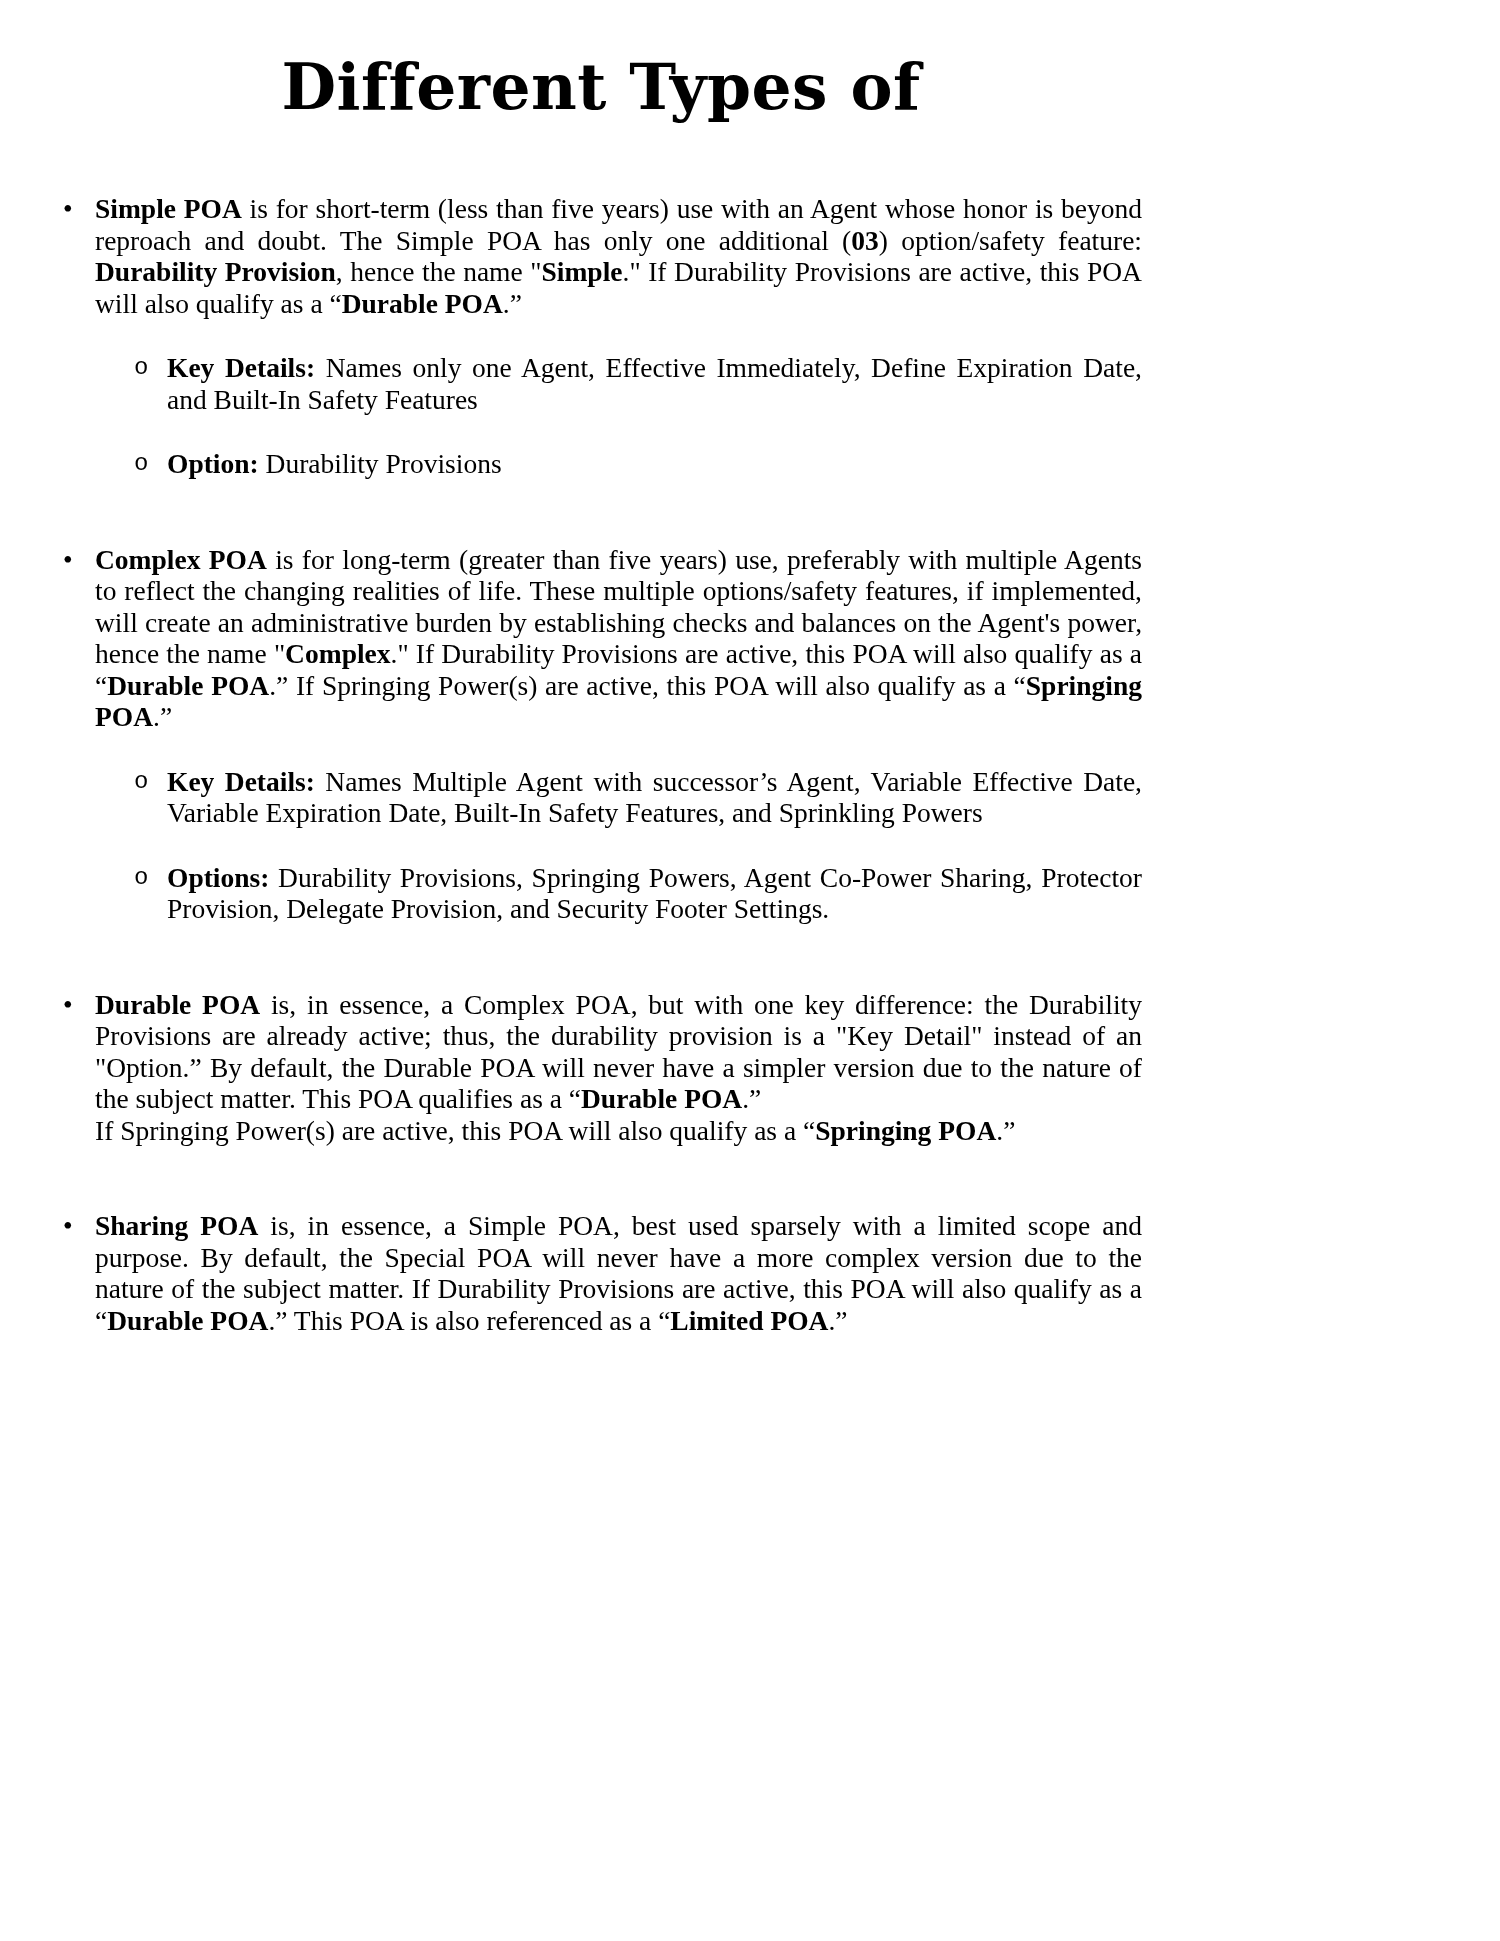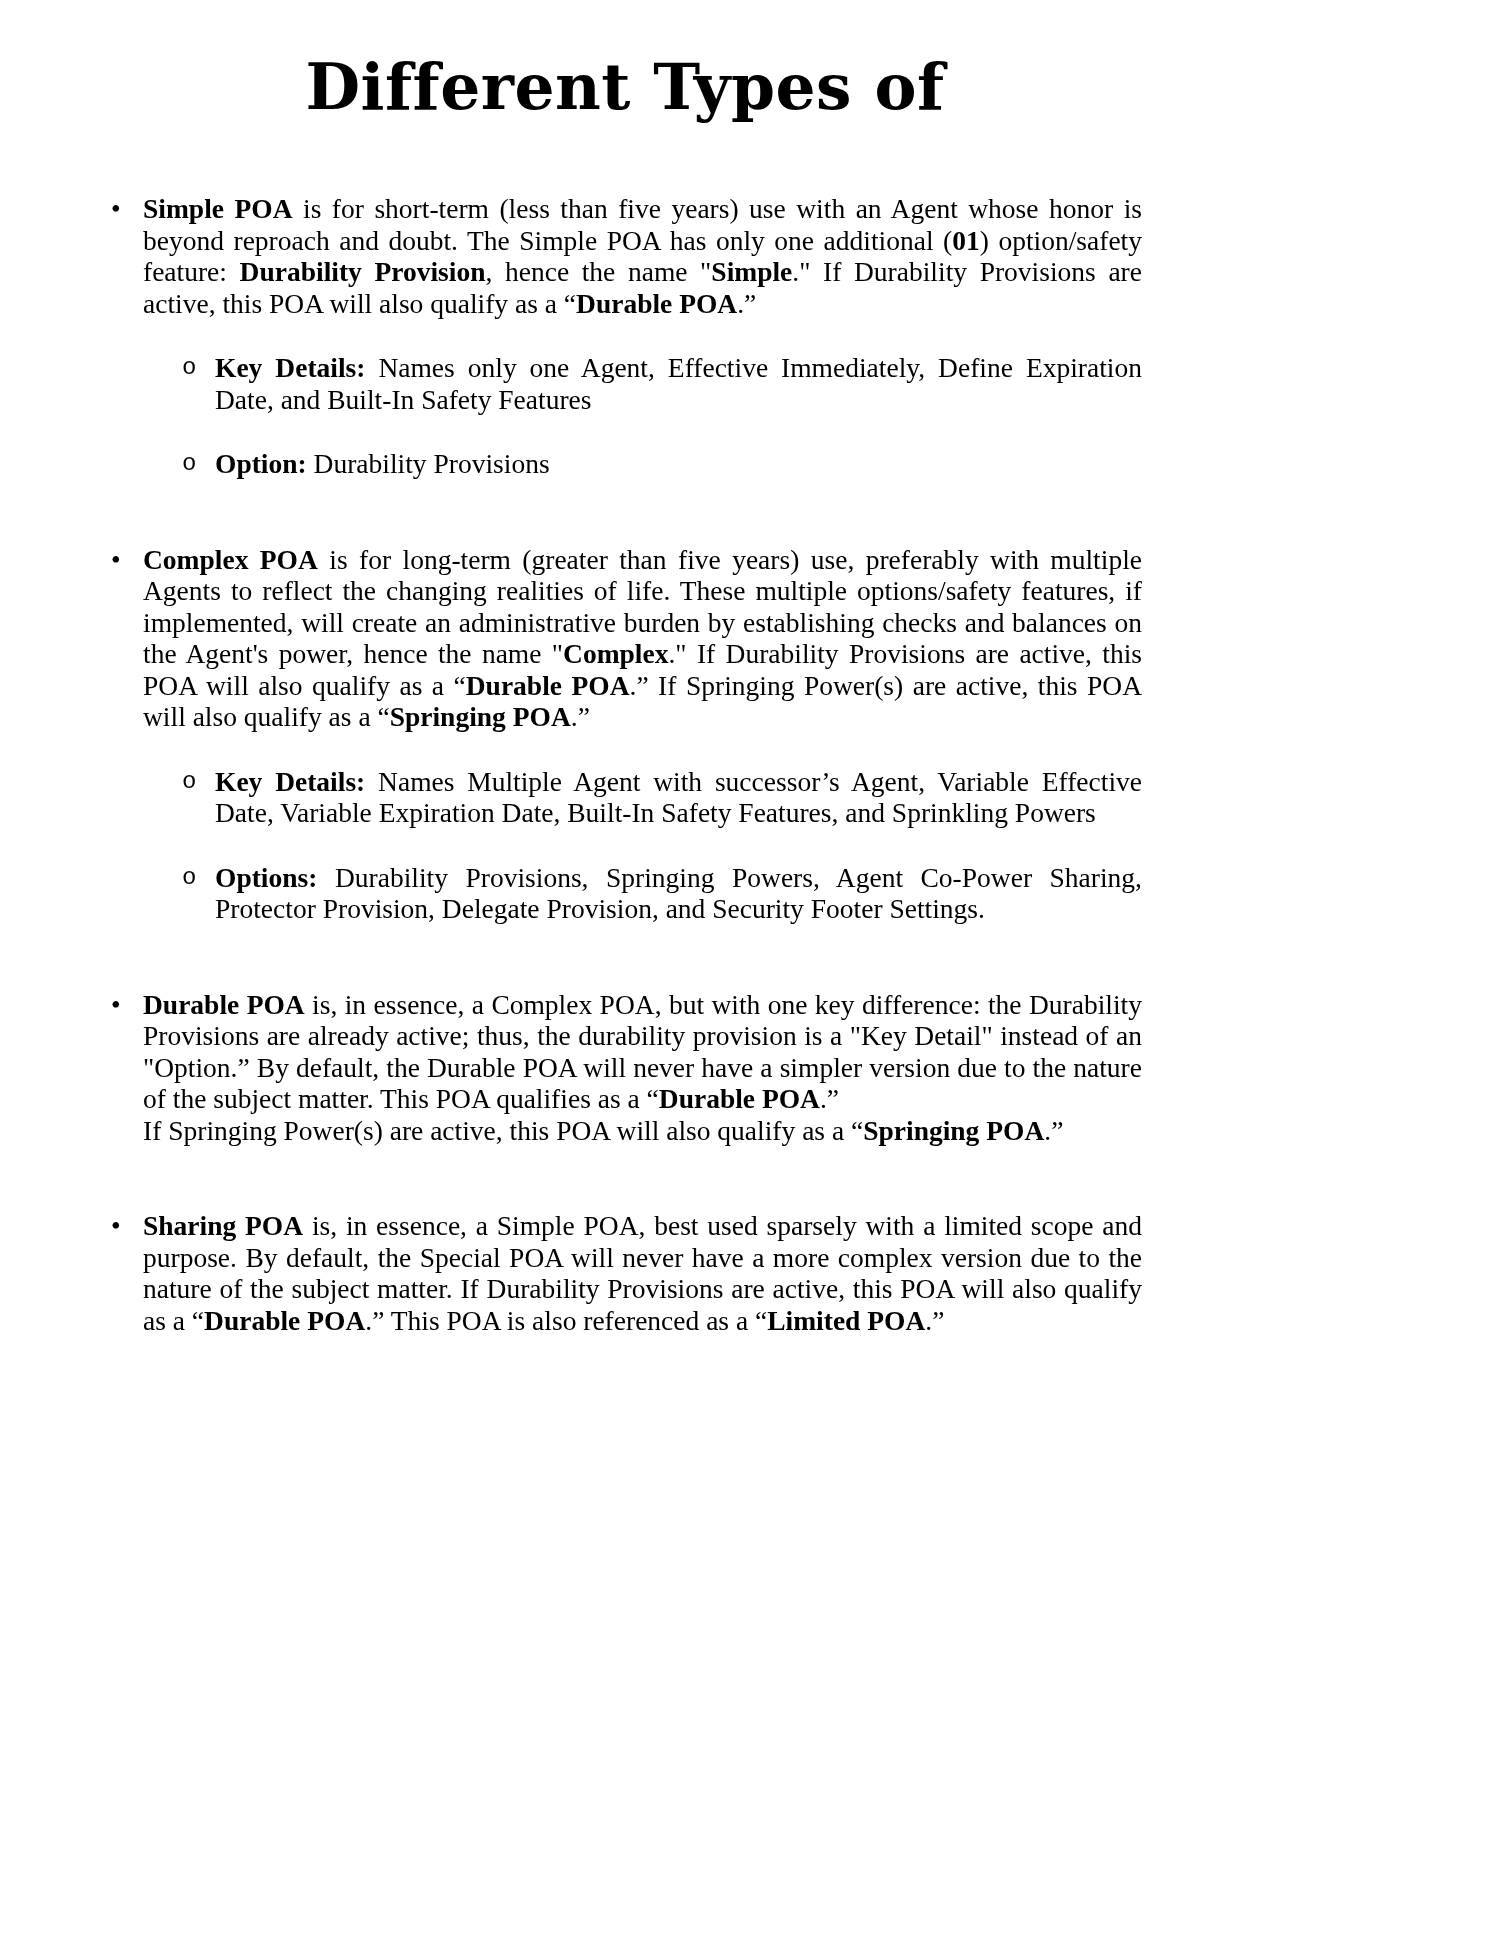--- a/index.html
+++ b/index.html
@@ -10,21 +10,21 @@
   }
   body {
     width: 1500px;
     min-height: 1941px;
     font-family: "Liberation Serif", serif;
   }
   .page {
     box-sizing: border-box;
     width: 1500px;
     min-height: 1941px;
-    padding: 48px 358px 60px 108px;
+    padding: 48px 358px 60px 60px;
   }
   .title {
     font-family: "DejaVu Serif", serif;
     font-weight: bold;
     font-size: 63px;
     line-height: 1.26;
     text-align: center;
     margin: 0 0 66px 0;
     letter-spacing: 0.5px;
   }
@@ -85,21 +85,21 @@
 
   <h1 class="title">
     <span class="title-line">Different Types of</span>
   </h1>
 
   <div class="content">
 
     <section class="bullet-item">
       <span class="marker">•</span>
       <div class="body-col">
-        <p class="para"><b>Simple POA</b> is for short-term (less than five years) use with an Agent whose honor is beyond reproach and doubt. The Simple POA has only one additional (<b>01</b>) option/safety feature: <b>Durability Provision</b>, hence the name "<b>Simple</b>."  If Durability Provisions are active, this POA will also qualify as a “<b>Durable POA</b>.”</p>
+        <p class="para"><b>Simple POA</b> is for short-term (less than five years) use with an Agent whose honor is beyond reproach and doubt. The Simple POA has only one additional (<b>03</b>) option/safety feature: <b>Durability Provision</b>, hence the name "<b>Simple</b>."  If Durability Provisions are active, this POA will also qualify as a “<b>Durable POA</b>.”</p>
         <div class="subitem">
           <span class="submarker">o</span>
           <p class="subpara"><b>Key Details:</b> Names only one Agent, Effective Immediately, Define Expiration Date, and Built-In Safety Features</p>
         </div>
         <div class="subitem">
           <span class="submarker">o</span>
           <p class="subpara"><b>Option:</b> Durability Provisions</p>
         </div>
       </div>
     </section>

